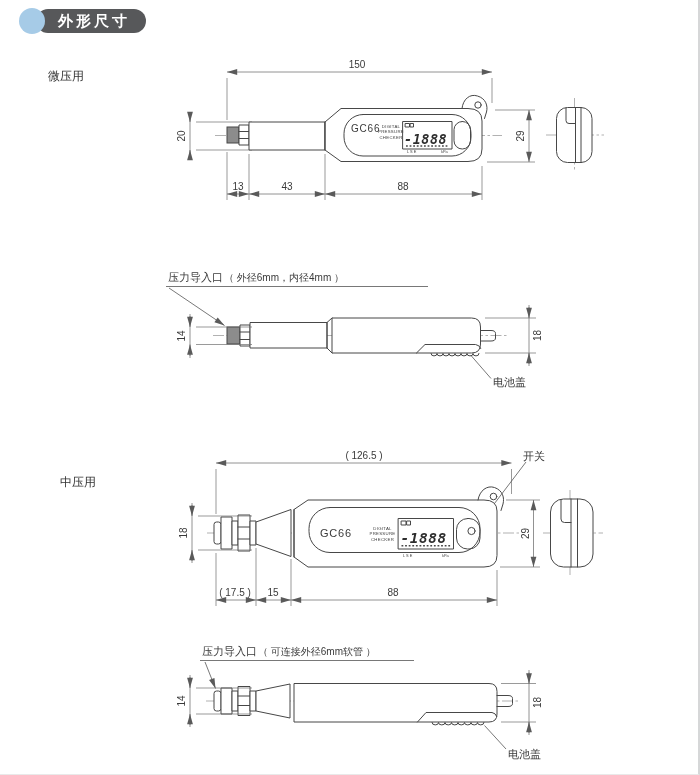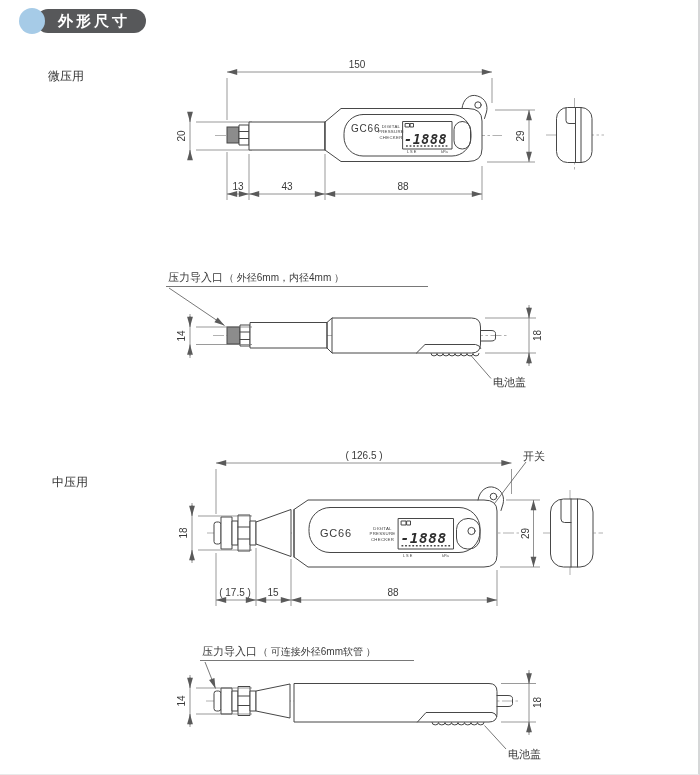--- a/index.html
+++ b/index.html
@@ -8,21 +8,21 @@
         font-family:"Liberation Sans", sans-serif;overflow:hidden;}
   
   .hdr{position:absolute;left:0;top:0;width:100%;height:40px;}
   .hdr .tag{position:absolute;left:36px;top:9px;width:110px;height:24px;background:#57585a;
             border-radius:12px;color:#fff;font-size:15px;font-weight:bold;letter-spacing:3px;
             display:flex;align-items:center;justify-content:center;padding-left:6px;box-sizing:border-box;}
   .hdr .bullet{position:absolute;left:19px;top:8px;width:26px;height:26px;border-radius:50%;
             background:#a6cbe7;}
   .seclabel{position:absolute;font-size:12px;color:#333;margin-top:12px;}
   .seclabel.micro{left:48px;top:56px;}
-  .seclabel.medium{left:52px;top:462px;}
+  .seclabel.medium{left:60px;top:462px;}
   svg{position:absolute;left:0;top:0;}
   
   .ol{fill:#ffffff;stroke:#474747;stroke-width:1;stroke-linejoin:round;}
   .oln{fill:none;stroke:#474747;stroke-width:1;stroke-linejoin:round;stroke-linecap:round;}
   .dark{fill:#8c8c8c;stroke:#474747;stroke-width:1;}
   .ext{stroke:#6e6e6e;stroke-width:.7;fill:none;}
   .dln{stroke:#6e6e6e;stroke-width:.75;fill:none;}
   .cl{stroke:#909090;stroke-width:.7;fill:none;stroke-dasharray:11 2.5 2.5 2.5;}
   .ldr{stroke:#555;stroke-width:.8;fill:none;}
   text{fill:#3a3a3a;font-family:"Liberation Sans",sans-serif;}

